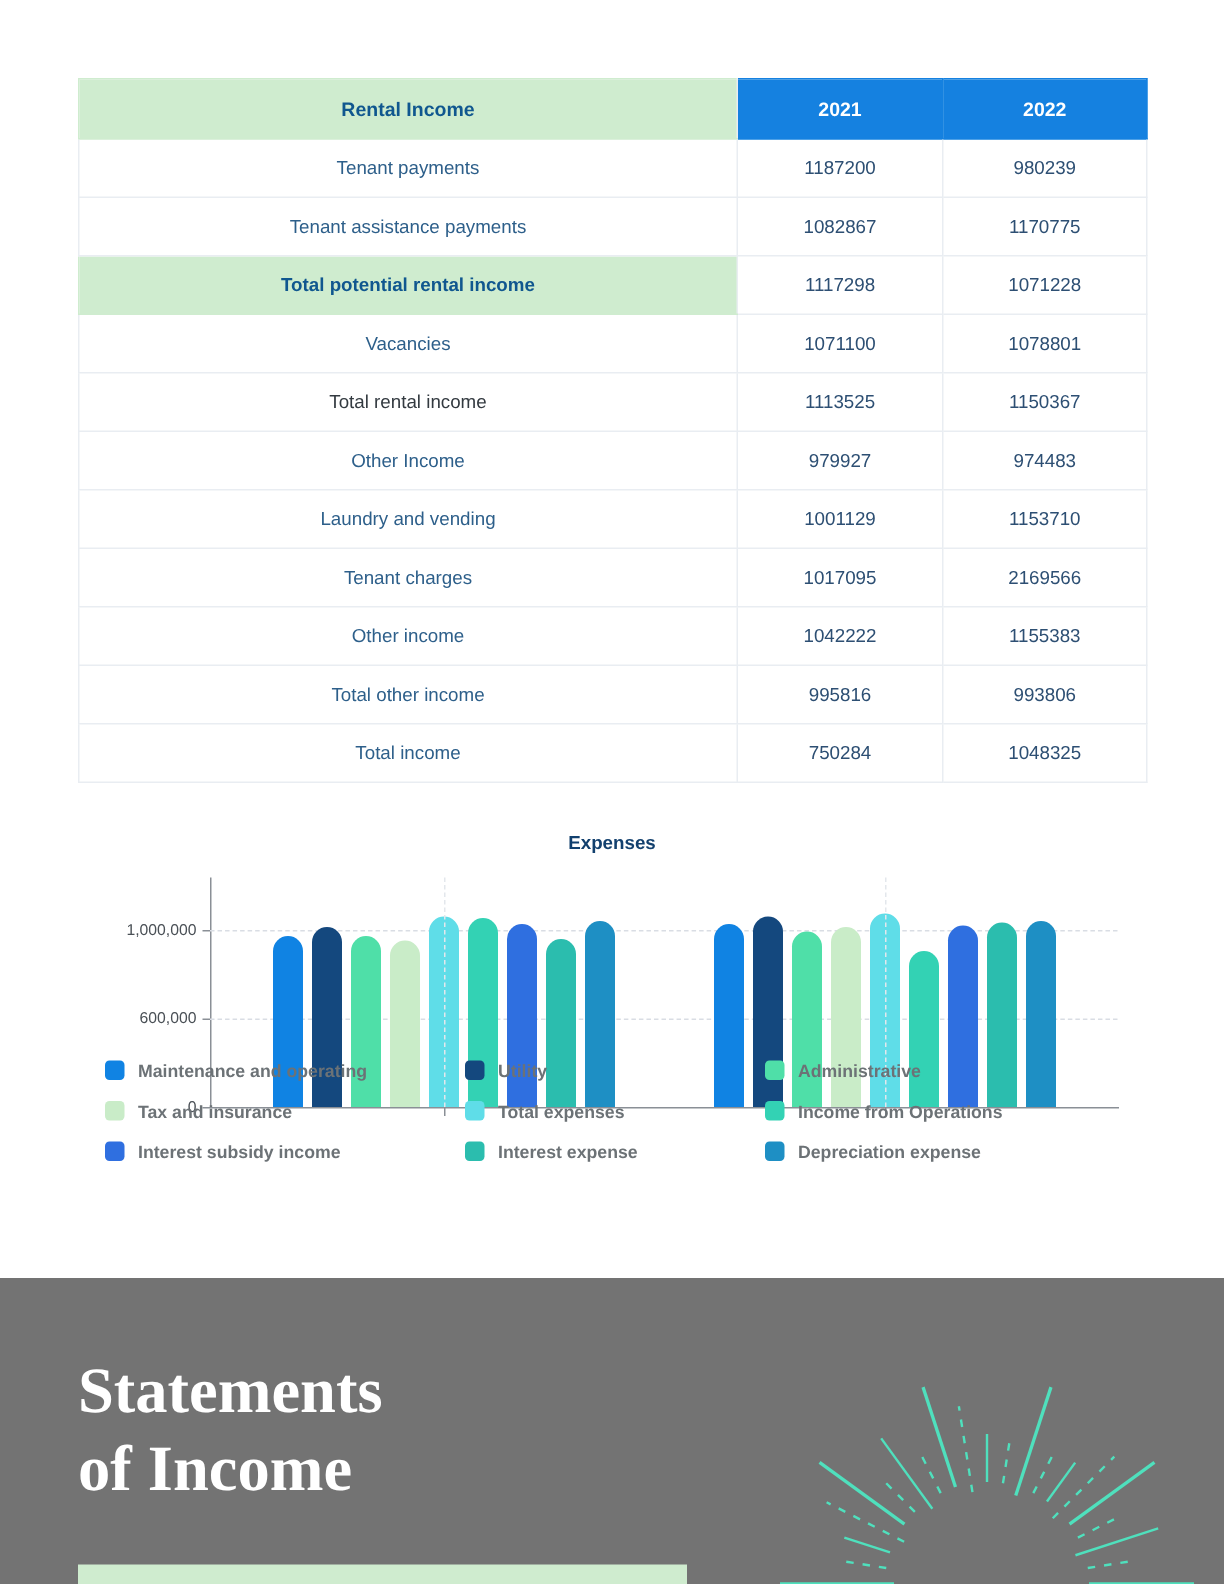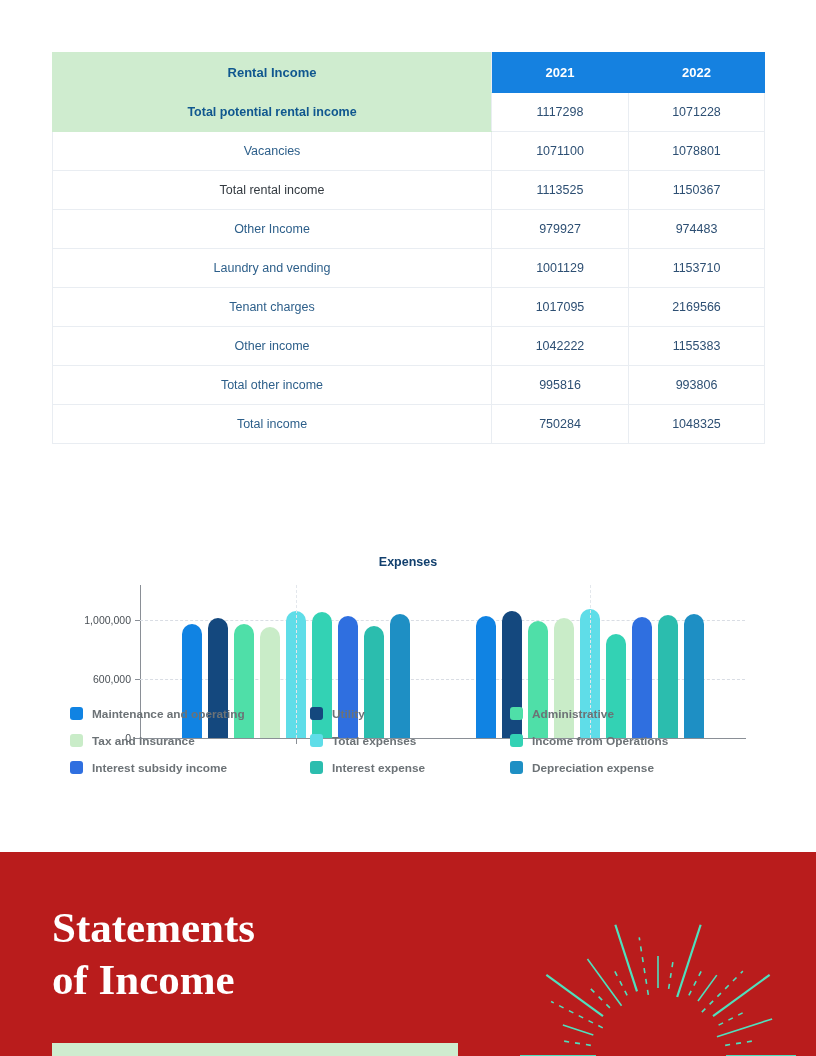--- a/index.html
+++ b/index.html
@@ -150,21 +150,21 @@
     font-size: 11.8px;
     color: #6c7276;
     white-space: nowrap;
   }
 
   
   #banner {
     position: absolute;
     left: 0; top: 852px;
     width: 816px; height: 204px;
-    background: #b91c1c;
+    background: #737373;
     overflow: hidden;
   }
   #banner-title {
     position: absolute;
     left: 52px; top: 50px;
     font-family: "Liberation Serif", serif;
     font-weight: bold;
     font-size: 43px;
     line-height: 1.22;
     color: #ffffff;
@@ -193,20 +193,30 @@
         <col class="c-y2">
       </colgroup>
     <thead>
       <tr>
         <th class="hdr-label">Rental Income</th>
         <th class="hdr-year">2021</th>
         <th class="hdr-year sep">2022</th>
       </tr>
     </thead>
     <tbody id="table-body">
+        <tr class="">
+          <td class="lbl">Tenant payments</td>
+          <td class="num">1187200</td>
+          <td class="num">980239</td>
+        </tr>
+        <tr class="">
+          <td class="lbl">Tenant assistance payments</td>
+          <td class="num">1082867</td>
+          <td class="num">1170775</td>
+        </tr>
         <tr class="hl">
           <td class="lbl">Total potential rental income</td>
           <td class="num">1117298</td>
           <td class="num">1071228</td>
         </tr>
         <tr class="">
           <td class="lbl">Vacancies</td>
           <td class="num">1071100</td>
           <td class="num">1078801</td>
         </tr>

